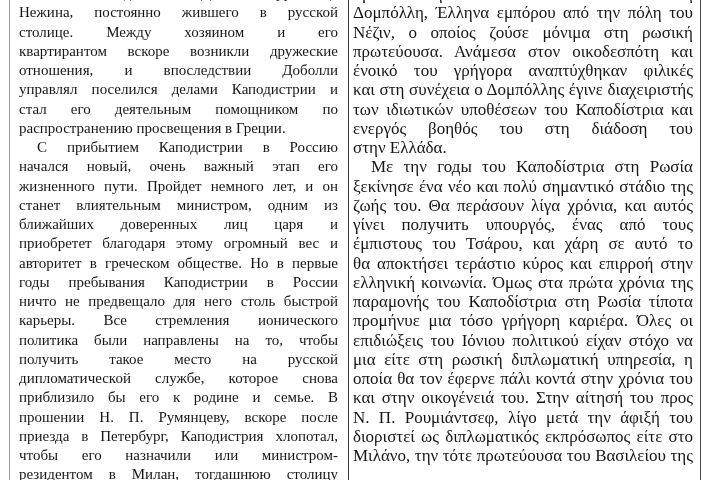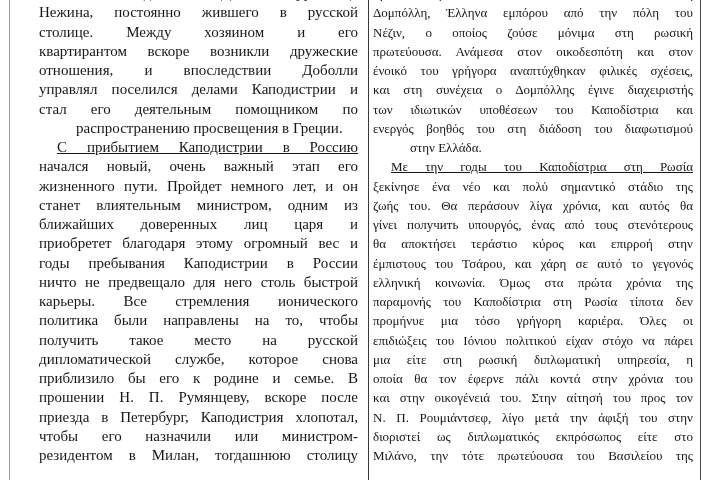--- a/index.html
+++ b/index.html
@@ -12,21 +12,20 @@
     color:#161616;
   }
   .sheet{
     position:absolute;
     left:9px;top:0;
     width:692px;height:480px;
     border-left:1px solid #9a9a9a;
     border-right:1.6px solid #4a4a4a;
     display:flex;
     box-sizing:border-box;
-    padding-left:20px;
   }
   .col{
     position:relative;
     height:480px;
     overflow:hidden;
     box-sizing:border-box;
   }
   .col-ru{width:338px;}
   .col-el{flex:1;border-left:1.6px solid #3a3a3a;}
   .flow{
@@ -36,23 +35,23 @@
   .col-ru .flow{padding:0 10px 0 9px;}
   .col-el .flow{padding:0 7px 0 4px;}
   .line{
     height:19.25px;
     line-height:19.25px;
     text-align:justify;
     text-align-last:justify;
     overflow:hidden;
   }
   .col-ru .line{font-size:15px;}
-  .col-el .line{font-size:13px;}
-  .line.end{text-align-last:left;margin-left:37px;}
-  .line.indent{text-indent:18px;text-decoration:underline;}
+  .col-el .line{font-size:17px;}
+  .line.end{text-align-last:left;}
+  .line.indent{text-indent:18px;}
 </style>
 </head>
 <body>
 
 <div class="page">
   <div class="sheet">
     <div class="col col-ru">
       <div class="flow" id="flow-ru">
           <div class="line">поселился в доме И. Доболли, уроженца</div>
           <div class="line">Нежина, постоянно жившего в русской</div>
@@ -61,20 +60,21 @@
           <div class="line">отношения, и впоследствии Доболли</div>
           <div class="line">управлял поселился делами Каподистрии и</div>
           <div class="line">стал его деятельным помощником по</div>
           <div class="line end">распространению просвещения в Греции.</div>
           <div class="line indent">С прибытием Каподистрии в Россию</div>
           <div class="line">начался новый, очень важный этап его</div>
           <div class="line">жизненного пути. Пройдет немного лет, и он</div>
           <div class="line">станет влиятельным министром, одним из</div>
           <div class="line">ближайших доверенных лиц царя и</div>
           <div class="line">приобретет благодаря этому огромный вес и</div>
+          <div class="line">авторитет в греческом обществе. Но в первые</div>
           <div class="line">годы пребывания Каподистрии в России</div>
           <div class="line">ничто не предвещало для него столь быстрой</div>
           <div class="line">карьеры. Все стремления ионического</div>
           <div class="line">политика были направлены на то, чтобы</div>
           <div class="line">получить такое место на русской</div>
           <div class="line">дипломатической службе, которое снова</div>
           <div class="line">приблизило бы его к родине и семье. В</div>
           <div class="line">прошении Н. П. Румянцеву, вскоре после</div>
           <div class="line">приезда в Петербург, Каподистрия хлопотал,</div>
           <div class="line">чтобы его назначили или министром-</div>
@@ -89,22 +89,22 @@
           <div class="line">πρωτεύουσα. Ανάμεσα στον οικοδεσπότη και στον</div>
           <div class="line">ένοικό του γρήγορα αναπτύχθηκαν φιλικές σχέσεις,</div>
           <div class="line">και στη συνέχεια ο Δομπόλλης έγινε διαχειριστής</div>
           <div class="line">των ιδιωτικών υποθέσεων του Καποδίστρια και</div>
           <div class="line">ενεργός βοηθός του στη διάδοση του διαφωτισμού</div>
           <div class="line end">στην Ελλάδα.</div>
           <div class="line indent">Με την годы του Καποδίστρια στη Ρωσία</div>
           <div class="line">ξεκίνησε ένα νέο και πολύ σημαντικό στάδιο της</div>
           <div class="line">ζωής του. Θα περάσουν λίγα χρόνια, και αυτός θα</div>
           <div class="line">γίνει получить υπουργός, ένας από τους στενότερους</div>
+          <div class="line">έμπιστους του Τσάρου, και χάρη σε αυτό το γεγονός</div>
           <div class="line">θα αποκτήσει τεράστιο κύρος και επιρροή στην</div>
-          <div class="line">έμπιστους του Τσάρου, και χάρη σε αυτό το γεγονός</div>
           <div class="line">ελληνική κοινωνία. Όμως στα πρώτα χρόνια της</div>
           <div class="line">παραμονής του Καποδίστρια στη Ρωσία τίποτα δεν</div>
           <div class="line">προμήνυε μια τόσο γρήγορη καριέρα. Όλες οι</div>
           <div class="line">επιδιώξεις του Ιόνιου πολιτικού είχαν στόχο να πάρει</div>
           <div class="line">μια είτε στη ρωσική διπλωματική υπηρεσία, η</div>
           <div class="line">οποία θα τον έφερνε πάλι κοντά στην χρόνια του</div>
           <div class="line">και στην οικογένειά του. Στην αίτησή του προς τον</div>
           <div class="line">Ν. Π. Ρουμιάντσεφ, λίγο μετά την άφιξή του στην</div>
           <div class="line">διοριστεί ως διπλωματικός εκπρόσωπος είτε στο</div>
           <div class="line">Μιλάνο, την τότε πρωτεύουσα του Βασιλείου της</div>

